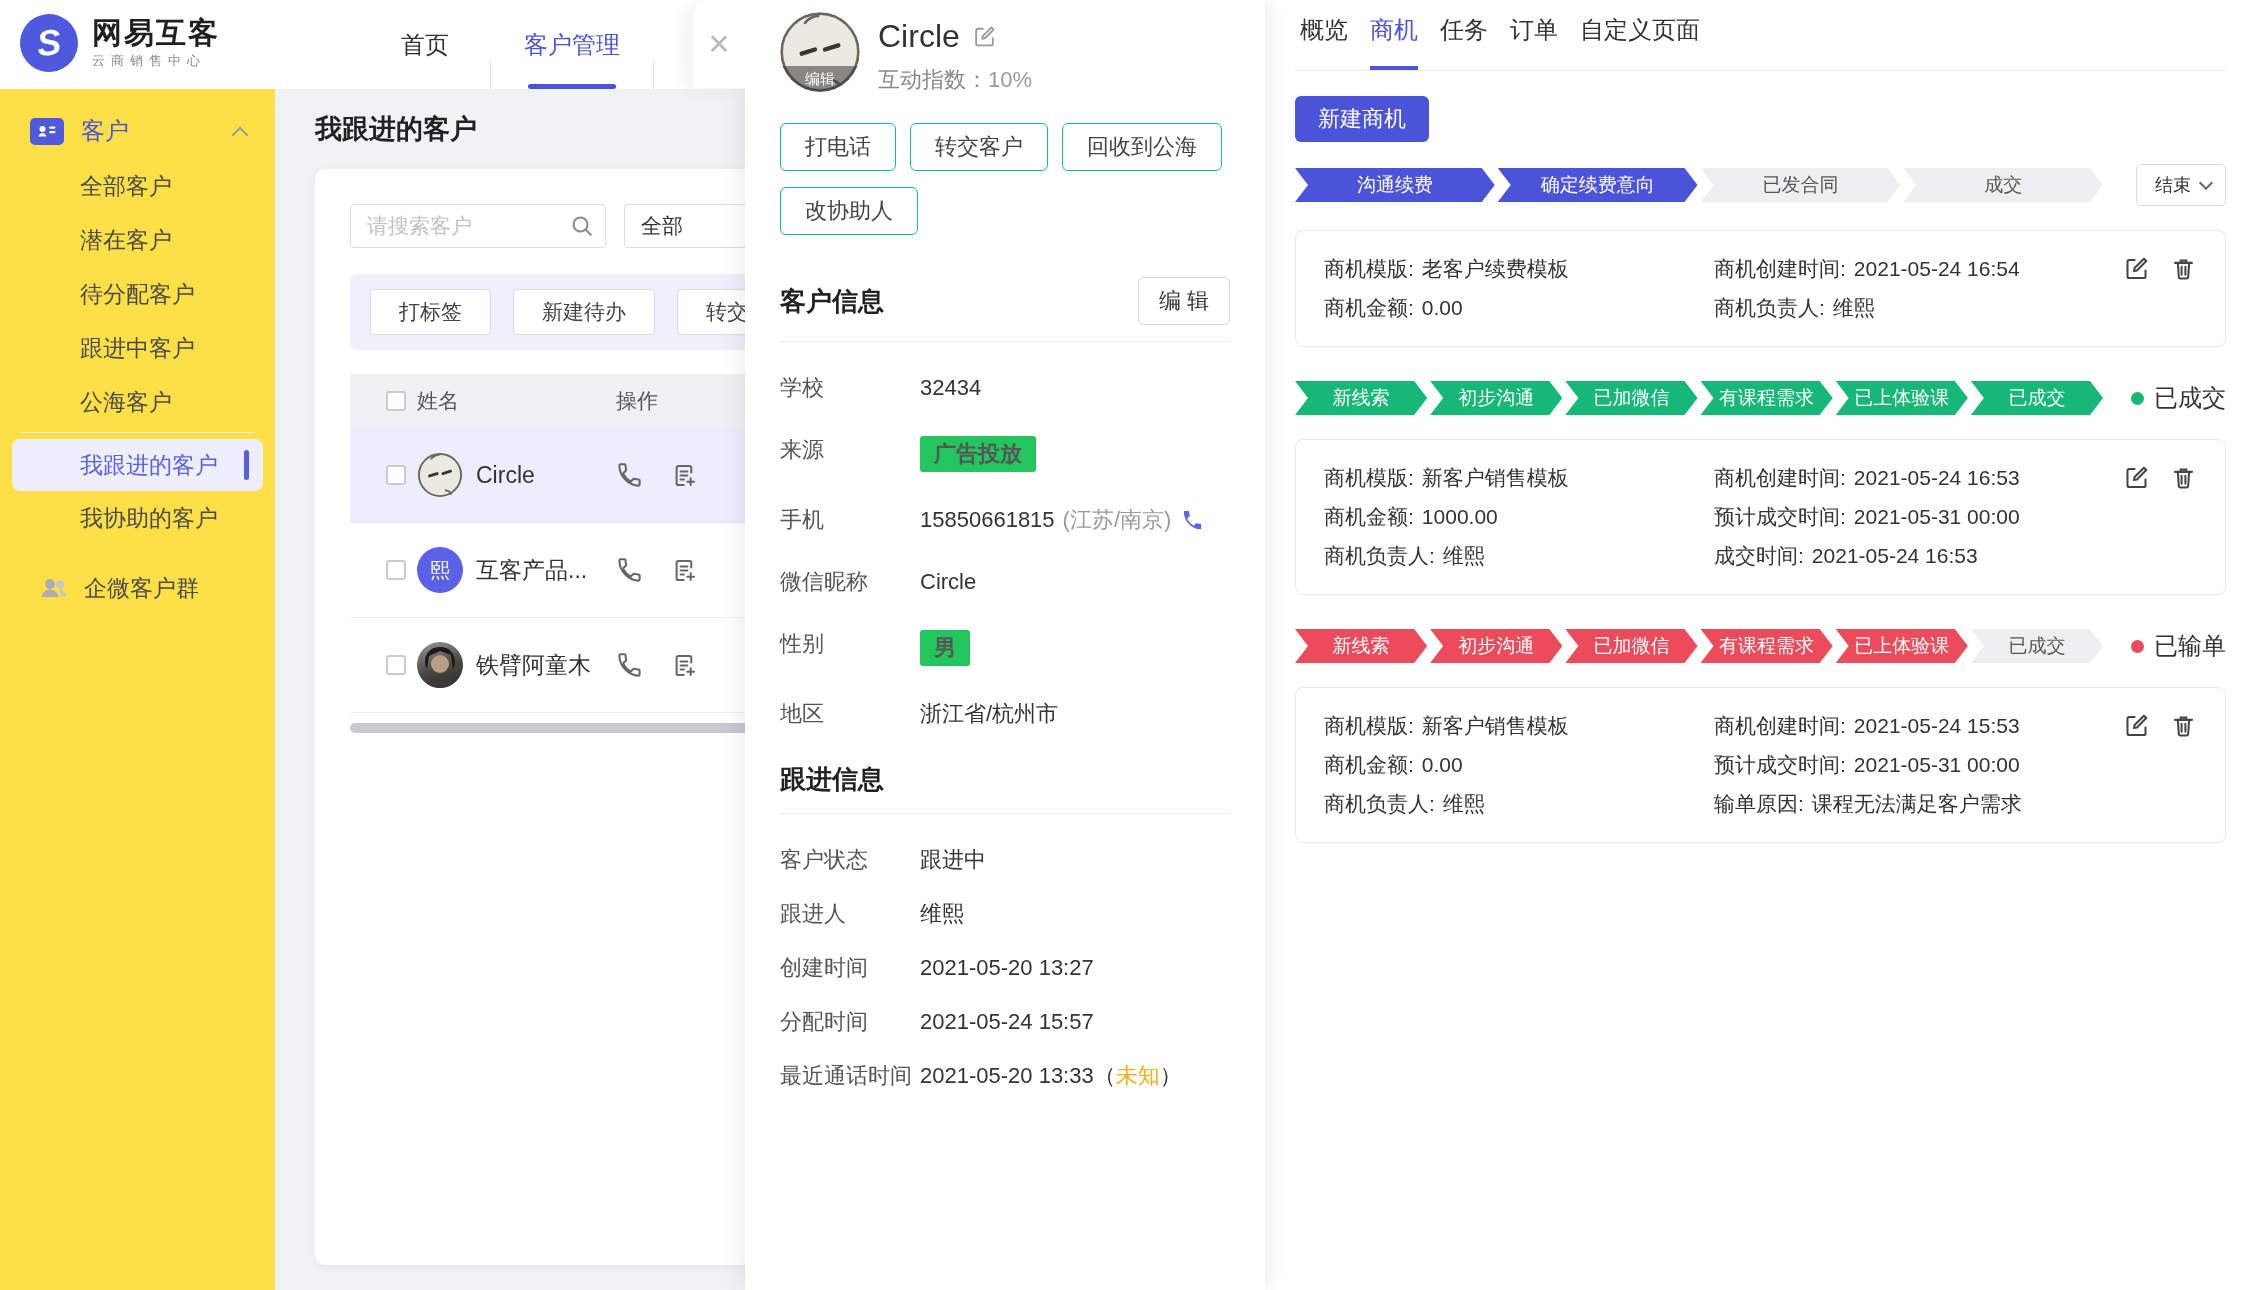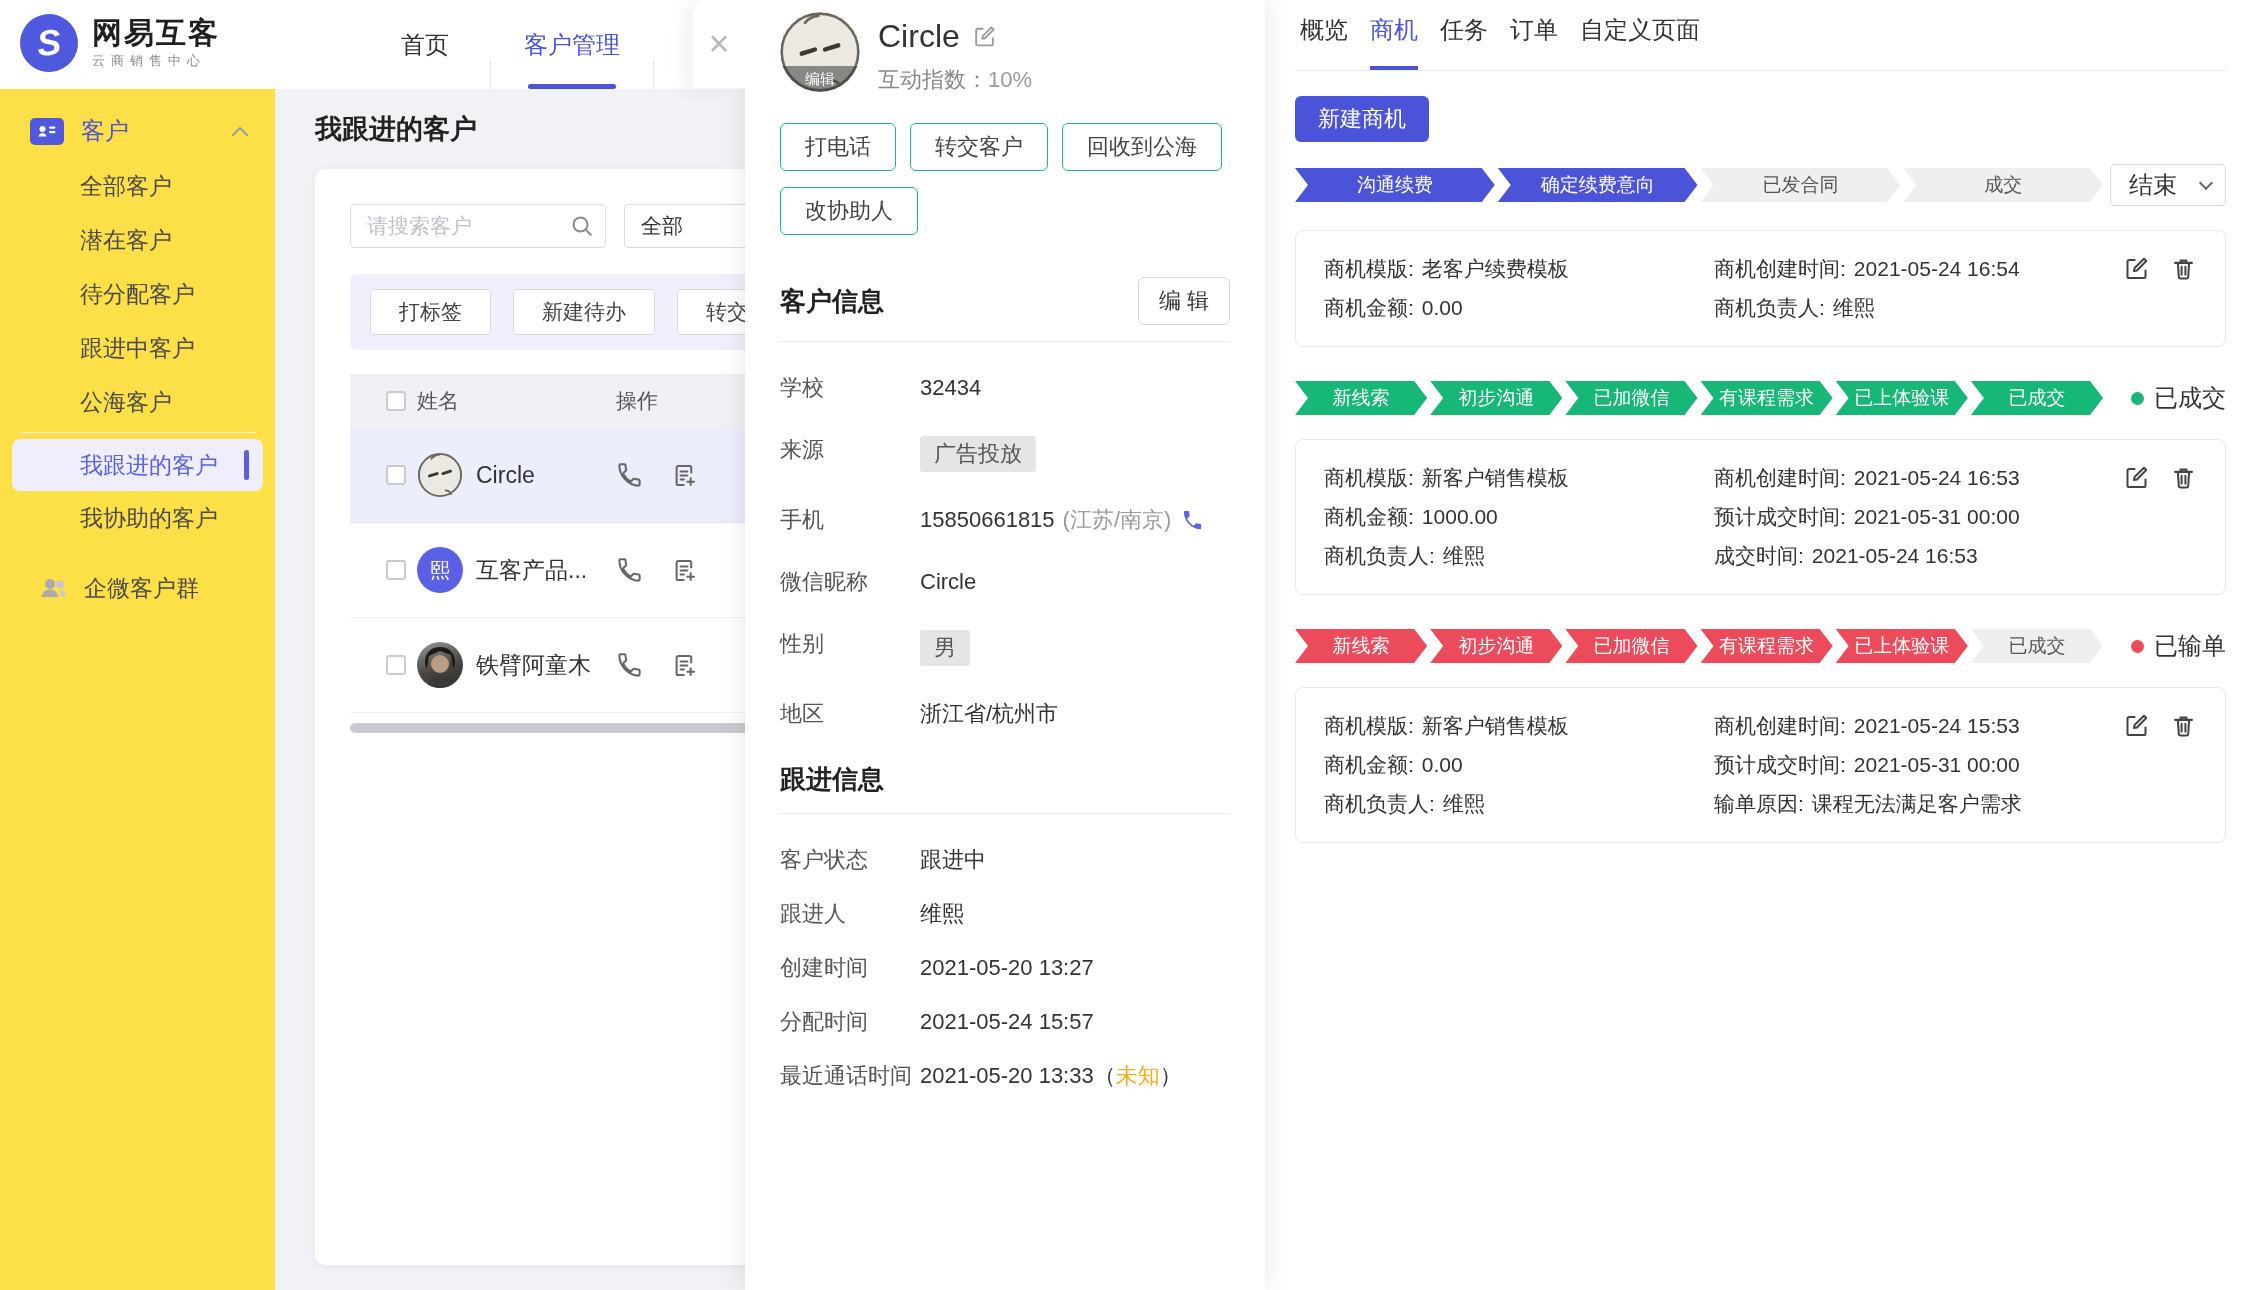--- a/index.html
+++ b/index.html
@@ -96,21 +96,21 @@
   .sect-head { display:flex; align-items:center; justify-content:space-between; }
   .sect-title { font-size:26px; font-weight:600; color:#222; }
   .edit-btn { border:1px solid #D5D7DD; border-radius:6px; padding:8px 20px; font-size:22px; color:#333;
     background:#fff; cursor:pointer; }
   .sect-divider { margin-top:16px; height:1px; background:#ECECEF; }
   .fields { margin-top:32px; }
   .f-row { display:flex; align-items:flex-start; margin-bottom:34px; font-size:22px; line-height:28px; }
   .fields.tight .f-row { margin-bottom:26px; }
   .f-label { width:140px; flex-shrink:0; color:#555; }
   .f-value { color:#333; display:flex; align-items:center; flex-wrap:wrap; }
-  .f-tag { background:#e5e5e5; border-radius:3px; padding:4px 14px; color:#555; }
+  .f-tag { background:#22c55e; border-radius:3px; padding:4px 14px; color:#555;font-weight:bold; }
   .f-region { color:#9a9aa0; margin-left:8px; }
   .f-phone { margin-left:10px; display:flex; align-items:center; cursor:pointer; }
   .note-paren { color:#333; }
   .note-warn { color:#FAAD14; }
 
   
   .opps { position:absolute; left:1265px; top:0; width:991px; height:1290px; background:#fff; z-index:4;
     padding:0 30px; }
   .tabs { display:flex; align-items:flex-end; gap:22px; height:71px; border-bottom:1px solid #E9E9EE;
     padding-left:5px; }
@@ -121,21 +121,21 @@
   .opp-card { margin-top:22px; }
   .stage-row { display:flex; align-items:center; margin-top:22px; }
   .stages { display:flex; gap:3px; width:808px; }
   .stage { flex:1; height:34px; display:flex; align-items:center; justify-content:center; font-size:19px;
     color:#555; background:#EFEFF1;
     clip-path:polygon(0 0, calc(100% - 13px) 0, 100% 50%, calc(100% - 13px) 100%, 0 100%, 13px 50%); }
   .stage.on-purple { background:#4B53D9; color:#fff; }
   .stage.on-green  { background:#16B777; color:#fff; }
   .stage.on-red    { background:#EC4B5B; color:#fff; }
   .end-btn { margin-left:auto; height:42px; padding:0 14px 0 18px; border:1px solid #D8DAE0; border-radius:5px;
-    background:#fff; font-size:24px; color:#333; display:flex; align-items:center; gap:24px; cursor:pointer; }
+    background:#fff; font-size:18px; color:#333; display:flex; align-items:center; gap:10px; cursor:pointer; }
   .caret-down { width:10px; height:10px; border-right:2px solid #666; border-bottom:2px solid #666;
     transform:rotate(45deg); margin-top:-5px; }
   .opp-status { margin-left:auto; display:flex; align-items:center; gap:10px; font-size:24px; color:#333; }
   .dot { width:13px; height:13px; border-radius:50%; }
   .dot.green { background:#16B777; } .dot.red { background:#EC4B5B; }
   .opp-info { margin-top:24px; border:1px solid #E8E8EC; border-radius:8px; padding:24px 28px;
     display:flex; }
   .info-col { display:flex; flex-direction:column; gap:11px; font-size:21px; color:#333; line-height:28px; }
   .info-col.left { width:390px; flex-shrink:0; }
   .info-col.right { flex:1; }

